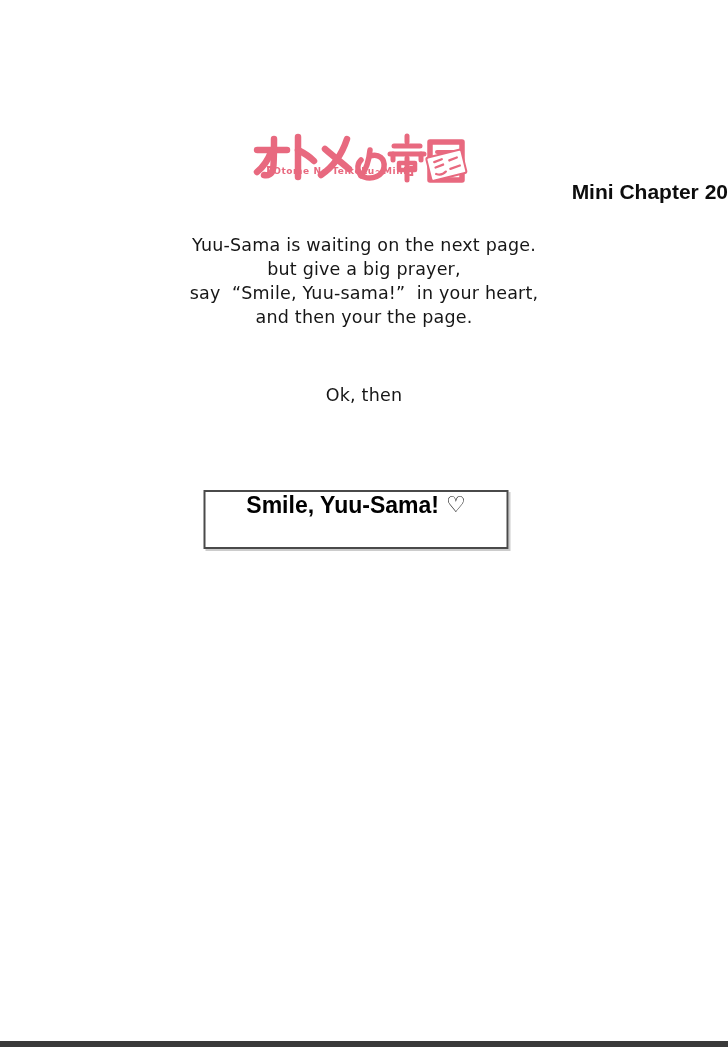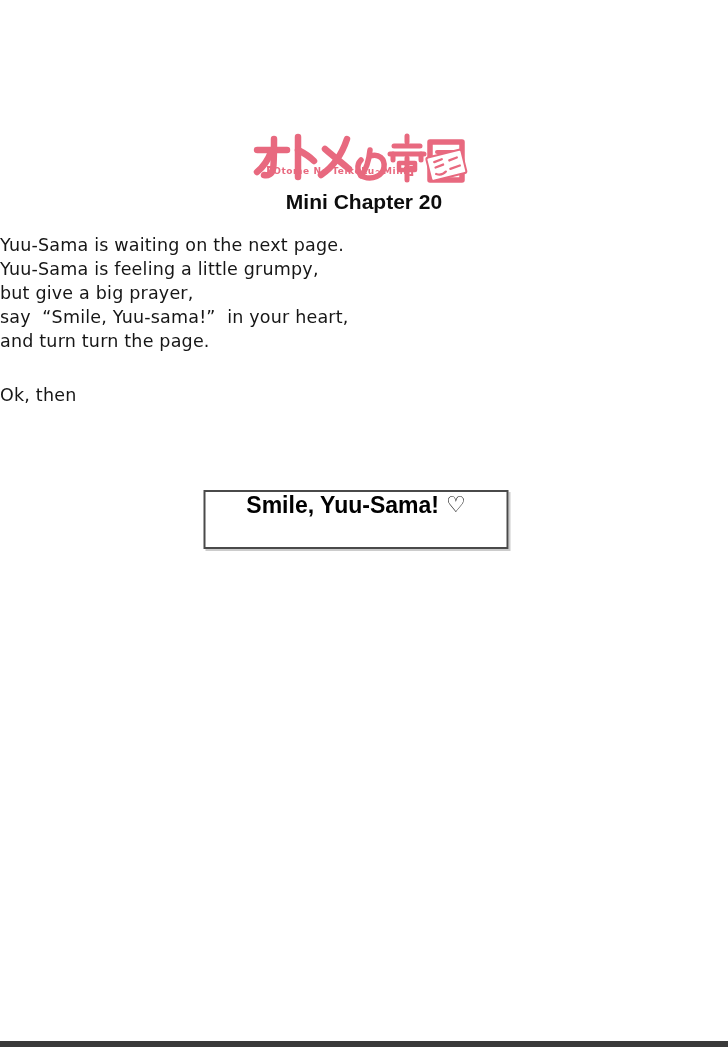--- a/index.html
+++ b/index.html
@@ -32,28 +32,28 @@
     display:flex;align-items:flex-end;
     white-space:nowrap;
     color:var(--accent);
     font-size:9px;letter-spacing:.6px;font-weight:bold;
   }
   .lbr,.rbr{display:inline-block;width:4px;height:10px;}
   .lbr{border:2px solid var(--accent);border-right:none;margin-right:2px;}
   .rbr{border:2px solid var(--accent);border-left:none;margin-left:2px;}
   
   .chapter-title{
-    position:absolute;top:190px;width:100%;
-    text-align:center;
+    position:absolute;top:180px;width:100%;
+    text-align:right;
     font-family:"Liberation Sans",sans-serif;
     font-weight:700;font-size:21px;color:#0d0d0d;
   }
   .text-block{
     position:absolute;width:100%;
-    color:var(--text);
+    text-align:center;color:var(--text);
     font-size:17.5px;line-height:24px;letter-spacing:.2px;
   }
   .text-block .line{white-space:pre;}
   .intro{top:233px;}
   .prayer{top:383px;}
   
   .action-box{
     position:absolute;top:490px;left:50%;
     transform:translateX(-50%) translateX(-8px);
     width:305px;height:59px;
@@ -132,24 +132,23 @@
       <span class="lbr"></span>
       <span>Otome No Teikoku~Mini</span>
       <span class="rbr"></span>
     </div>
   </div>
 
   <div class="chapter-title">Mini Chapter 20</div>
 
   <div class="text-block intro">
     <div class="line">Yuu-Sama is waiting on the next page.</div>
-    <div class="line">Yuu-Sama is feeling a little grumpy,</div>
     <div class="line">but give a big prayer,</div>
     <div class="line">say  “Smile, Yuu-sama!”  in your heart,</div>
-    <div class="line">and turn turn the page.</div>
+    <div class="line">and then your the page.</div>
   </div>
 
   <div class="text-block prayer">
     <div class="line">Ok, then</div>
   </div>
 
   <div class="action-box">
     <span>Smile, Yuu-Sama!</span>
     <span class="heart">♡</span>
   </div>

